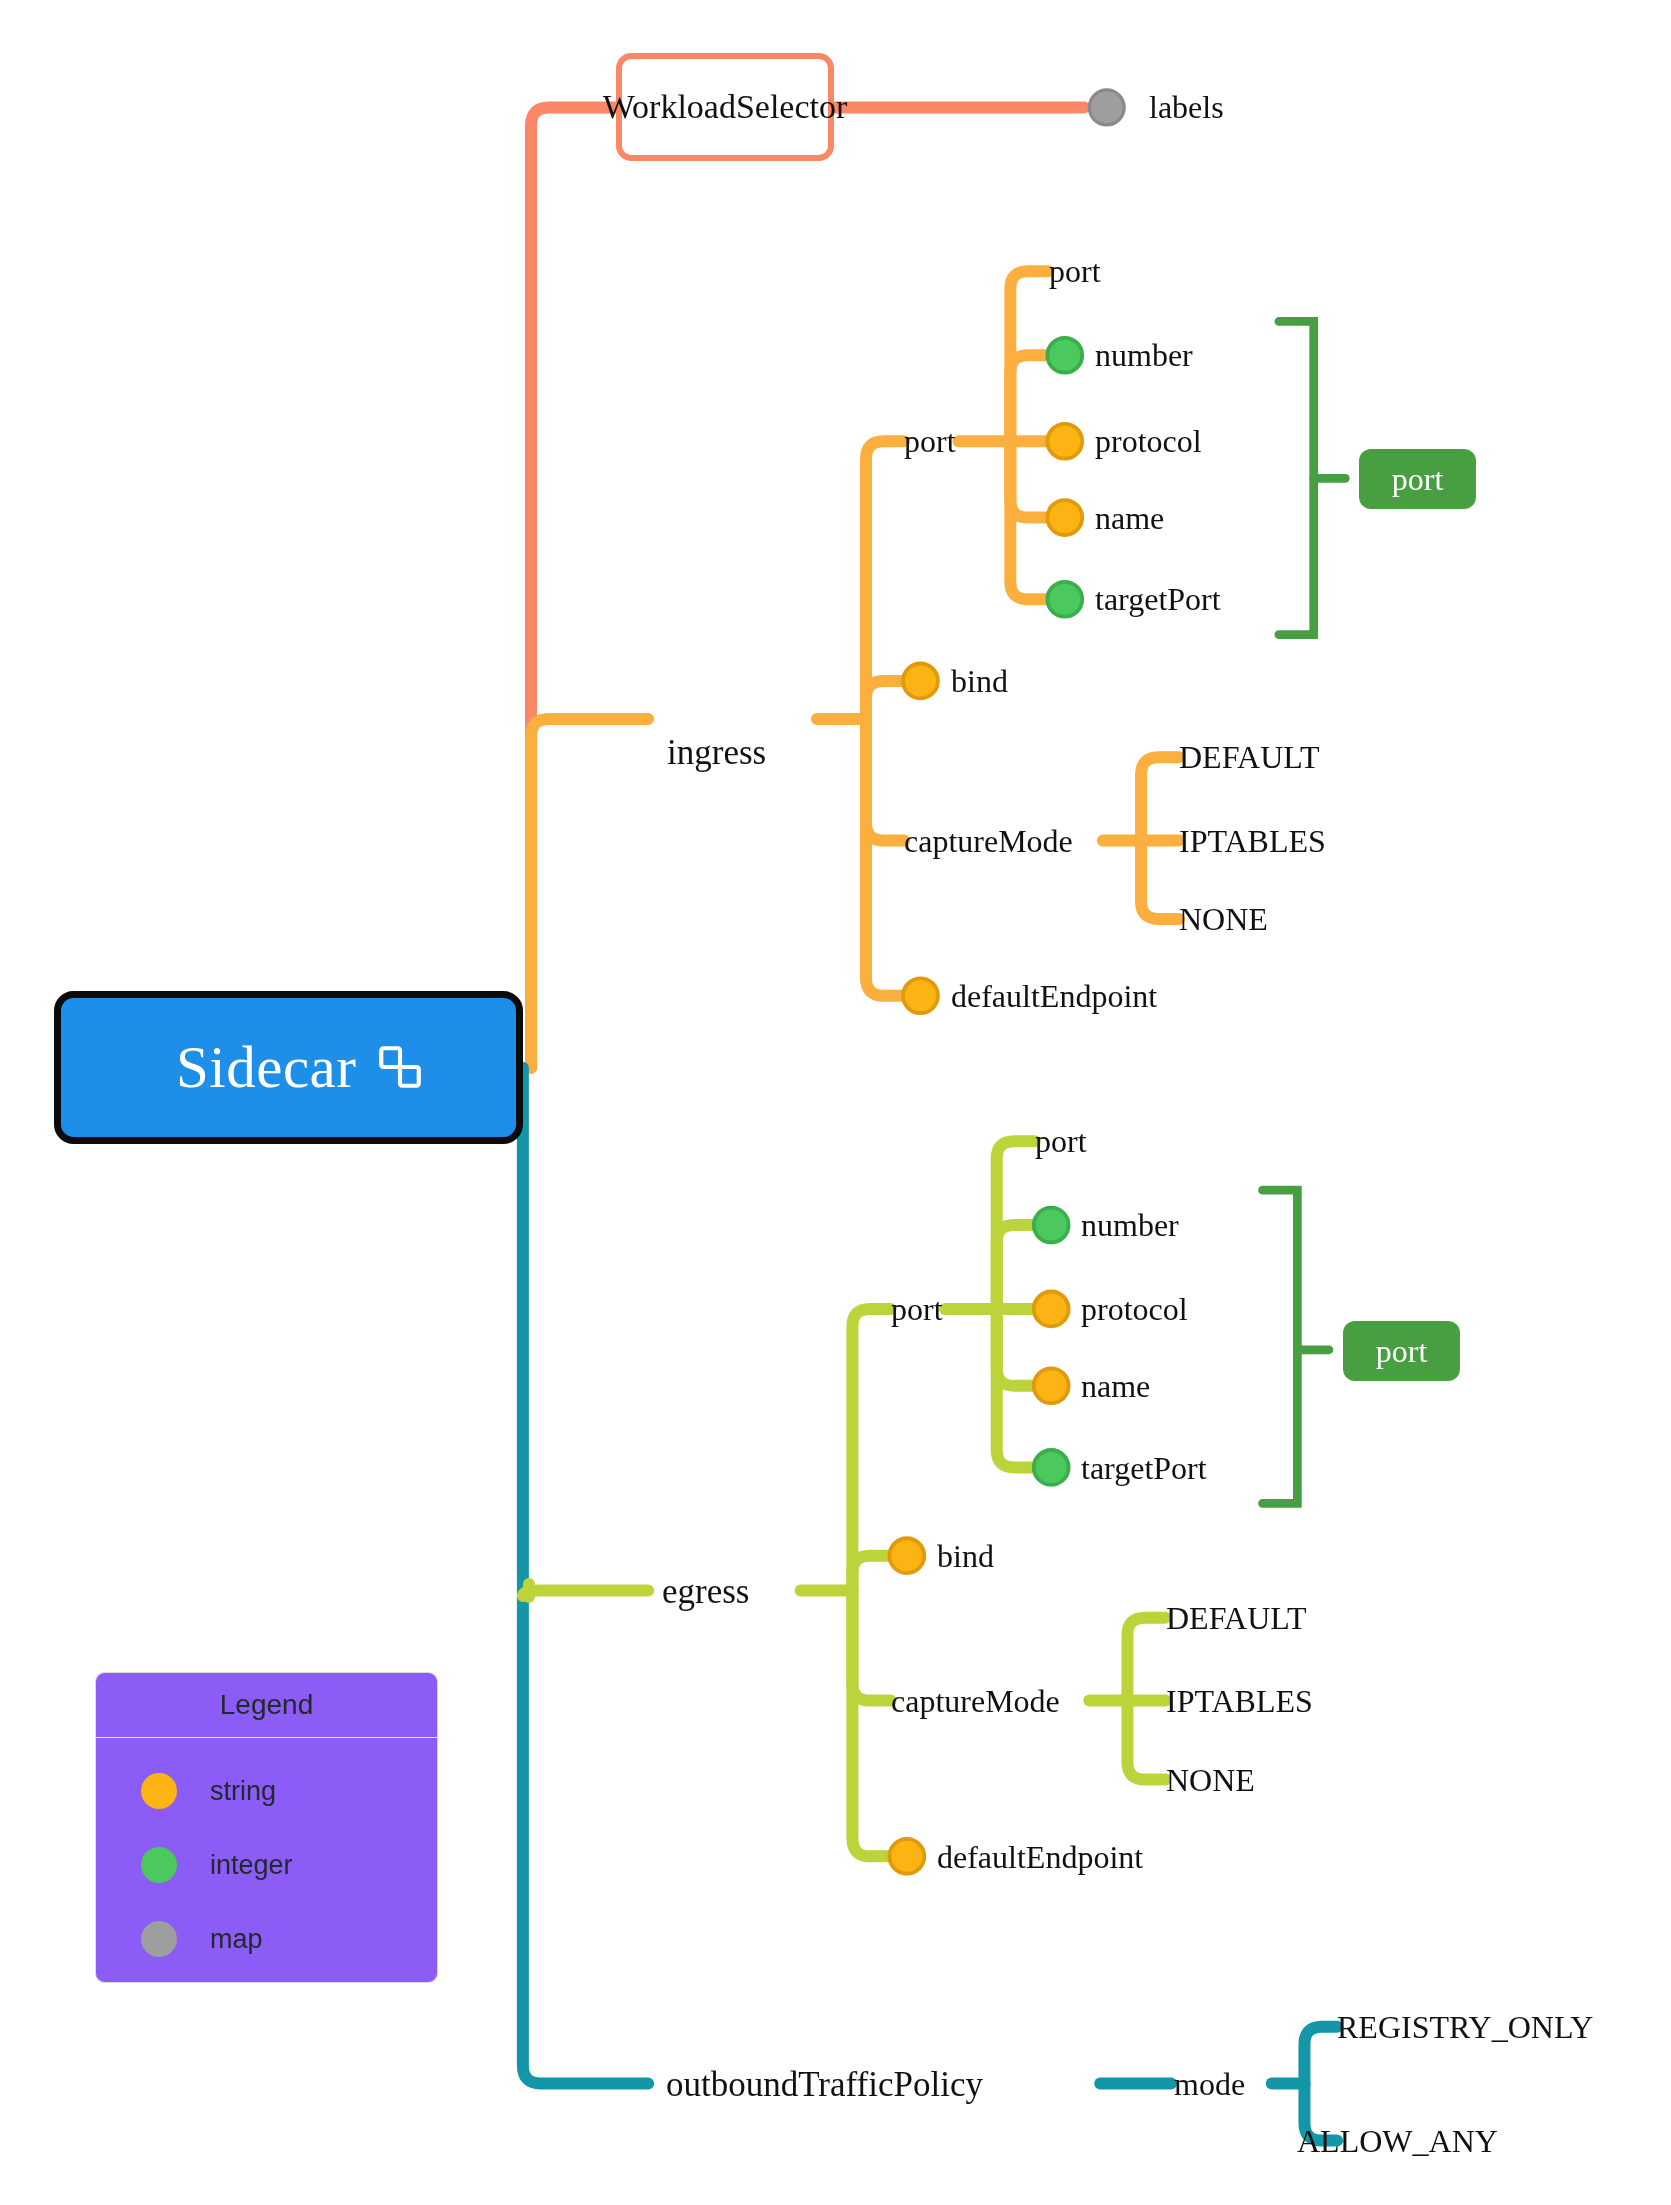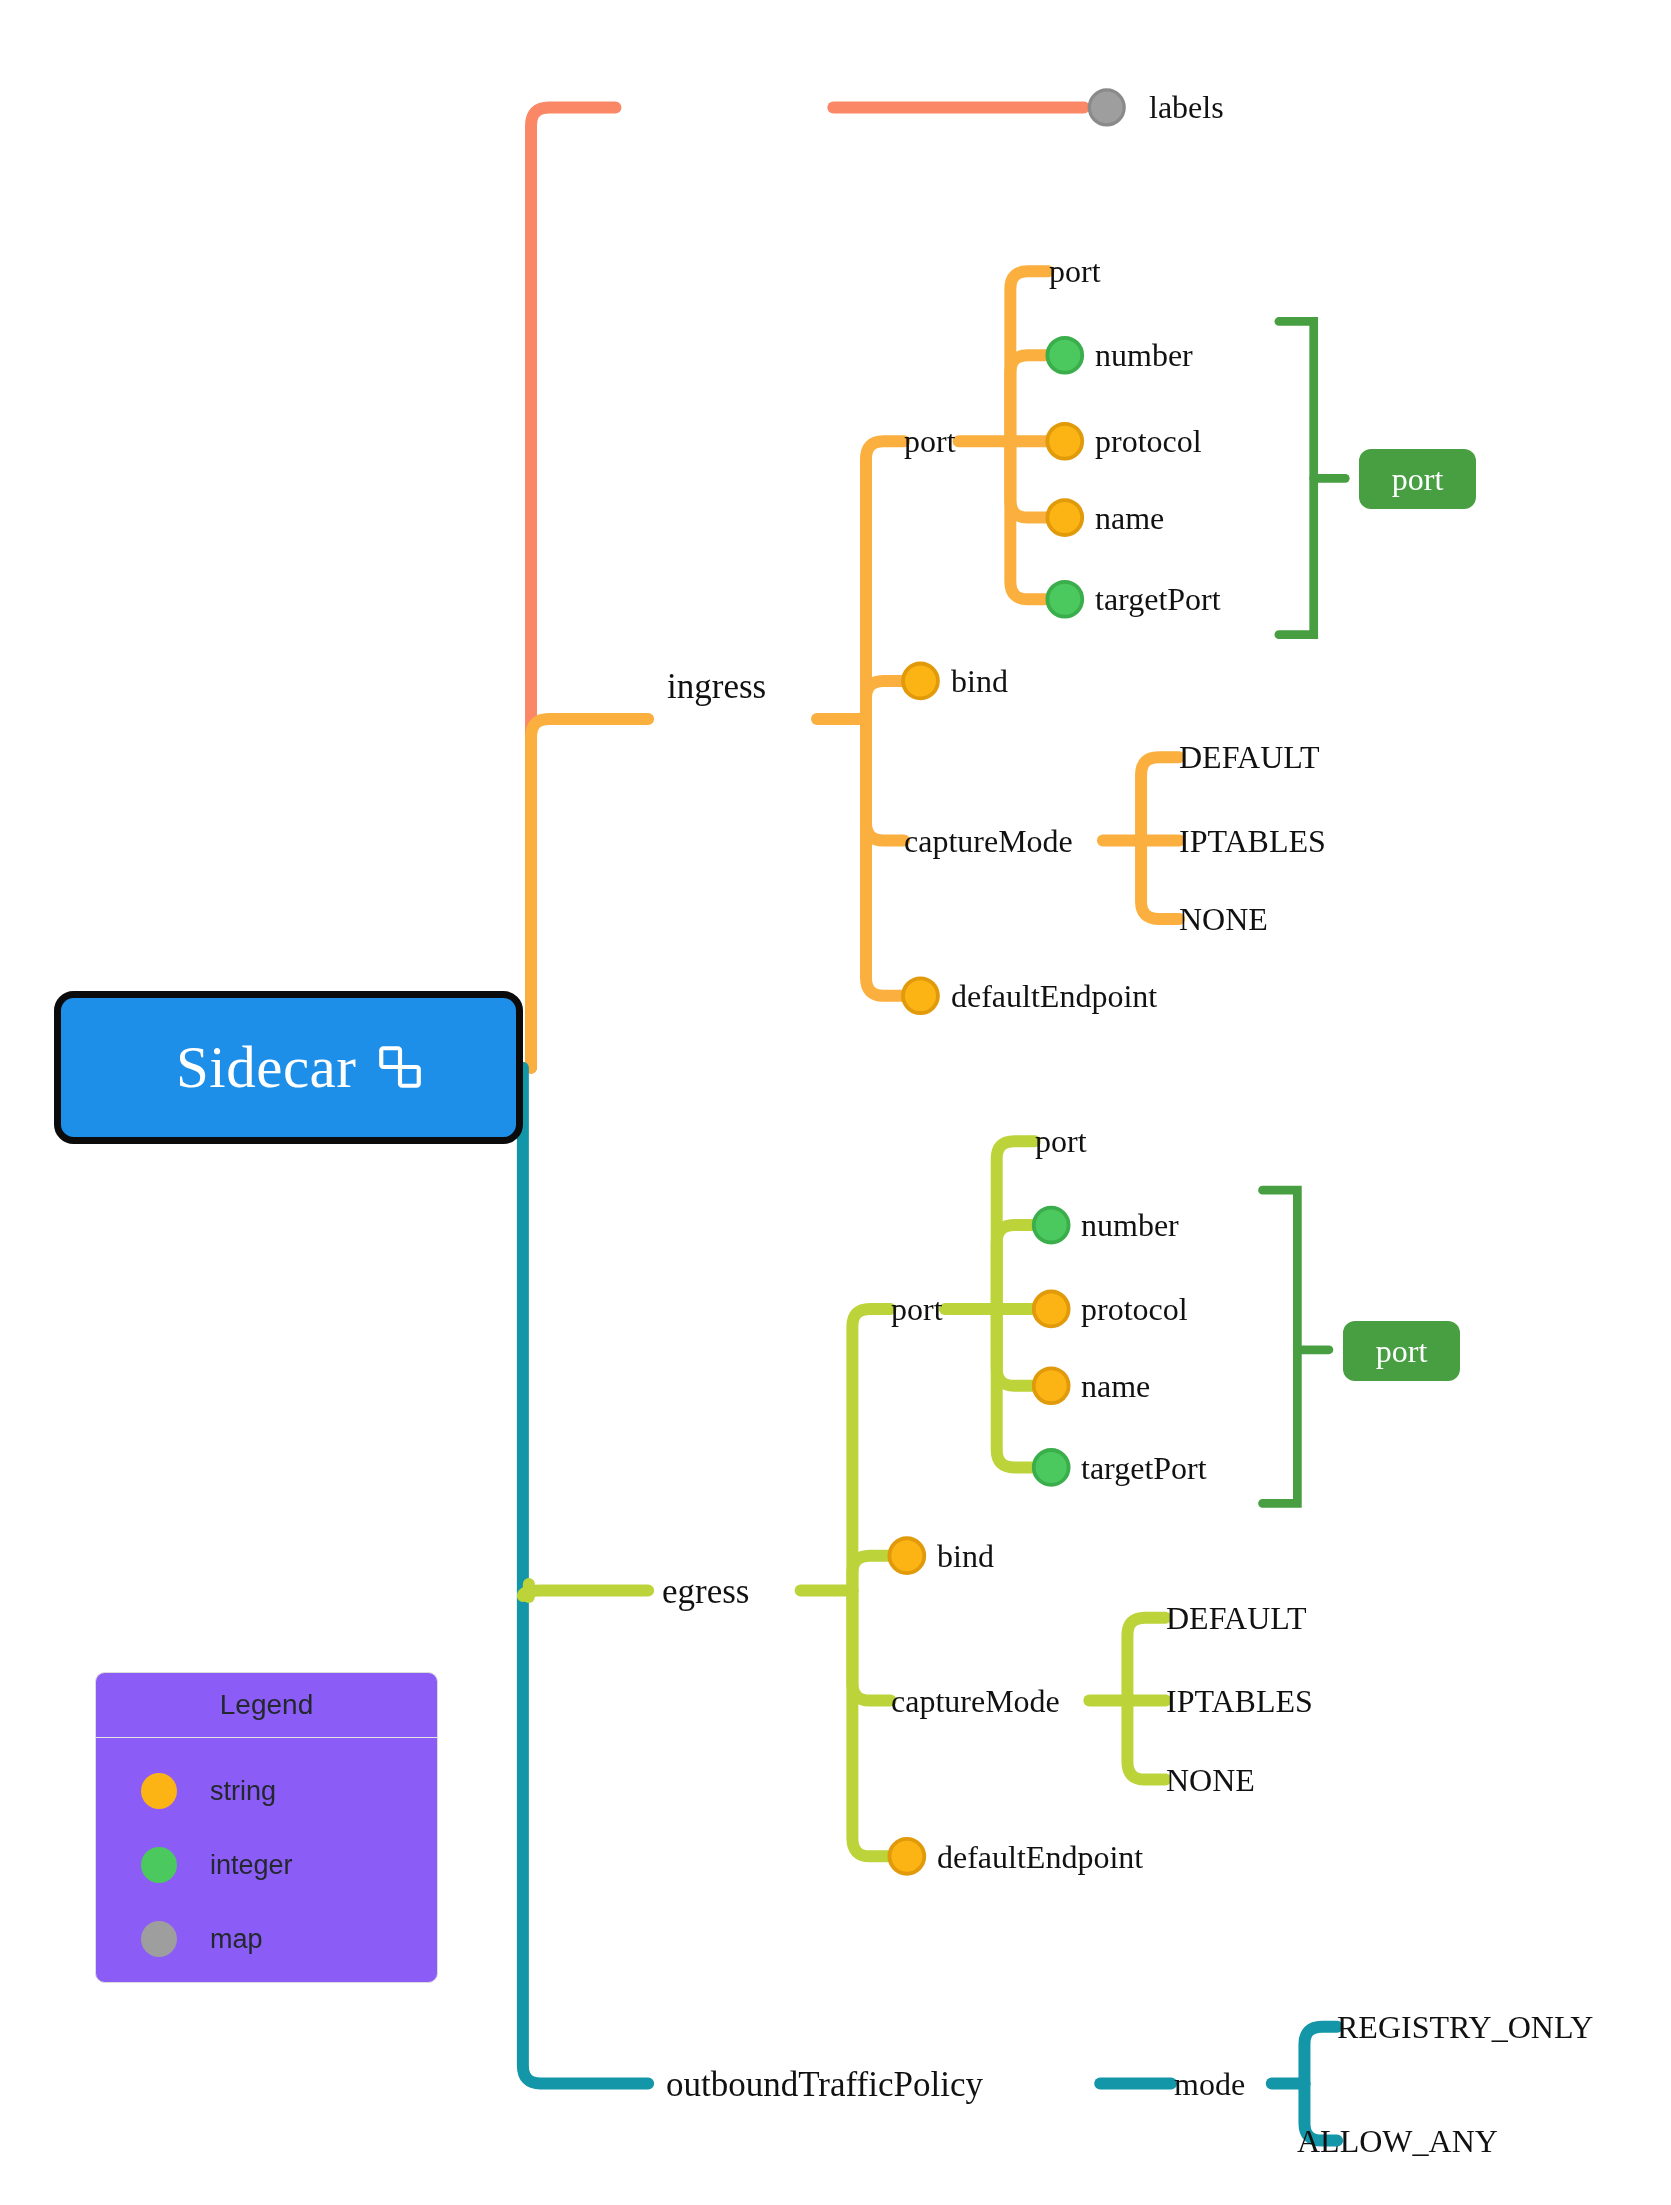--- a/index.html
+++ b/index.html
@@ -143,27 +143,30 @@
   <div class="root-node">
     <span class="root-label">Sidecar</span>
     <span class="root-icon">
       <svg width="50" height="50" viewBox="0 0 24 24" fill="none" stroke="#ffffff" stroke-width="2" stroke-linecap="round" stroke-linejoin="round">
         <path d="M4 3h7a1 1 0 0 1 1 1v7a1 1 0 0 1-1 1H4a1 1 0 0 1-1-1V4a1 1 0 0 1 1-1z"></path>
         <path d="M13 12h7a1 1 0 0 1 1 1v7a1 1 0 0 1-1 1h-7a1 1 0 0 1-1-1v-7a1 1 0 0 1 1-1z"></path>
       </svg>
     </span>
   </div>
 
+  <div class="ws-node">
+    <span class="ws-label">WorkloadSelector</span>
+  </div>
 
   <div class="badge b1">port</div>
   <div class="badge b2">port</div>
 
   <div class="lbl" style="left:1149px;top:107px;">labels</div>
 
-  <div class="lbl big" style="left:667px;top:686px;">ingress</div>
+  <div class="lbl big" style="left:667px;top:752px;">ingress</div>
   <div class="lbl" style="left:904px;top:441px;">port</div>
   <div class="lbl" style="left:1049px;top:271px;">port</div>
   <div class="lbl" style="left:1095px;top:355px;">number</div>
   <div class="lbl" style="left:1095px;top:441px;">protocol</div>
   <div class="lbl" style="left:1095px;top:518px;">name</div>
   <div class="lbl" style="left:1095px;top:599px;">targetPort</div>
   <div class="lbl" style="left:951px;top:681px;">bind</div>
   <div class="lbl" style="left:904px;top:841px;">captureMode</div>
   <div class="lbl" style="left:1179px;top:757px;">DEFAULT</div>
   <div class="lbl" style="left:1179px;top:841px;">IPTABLES</div>

